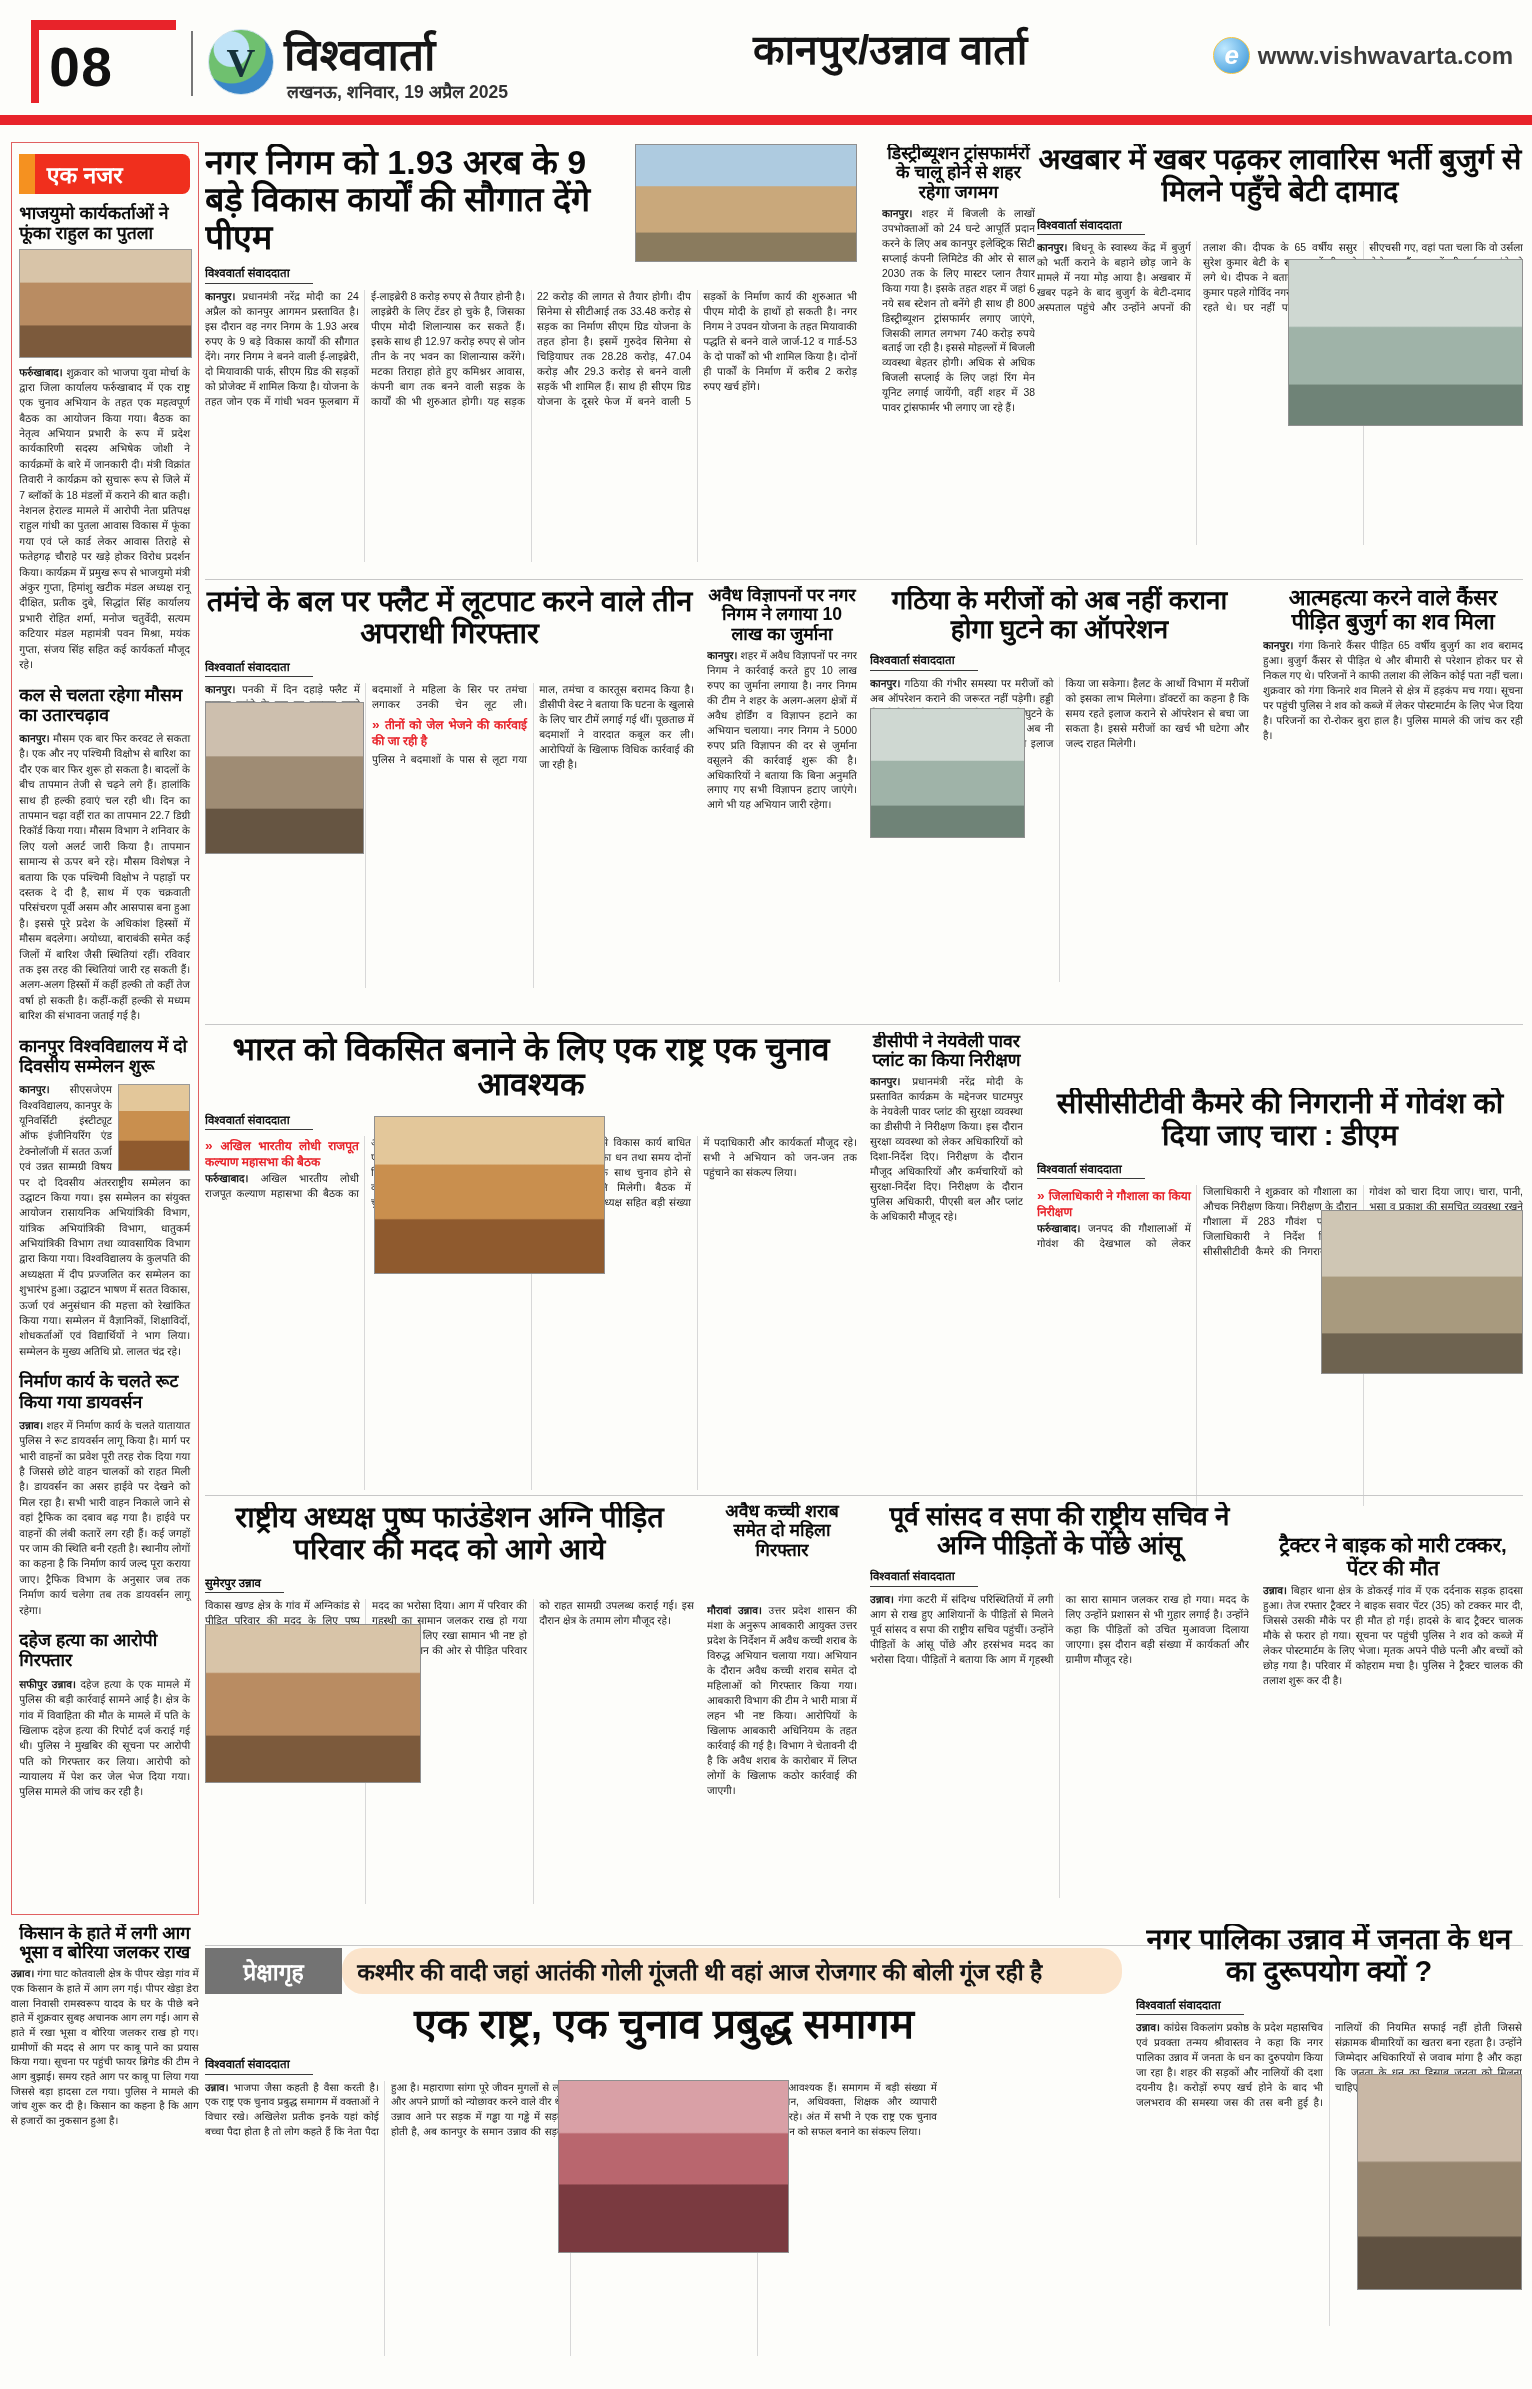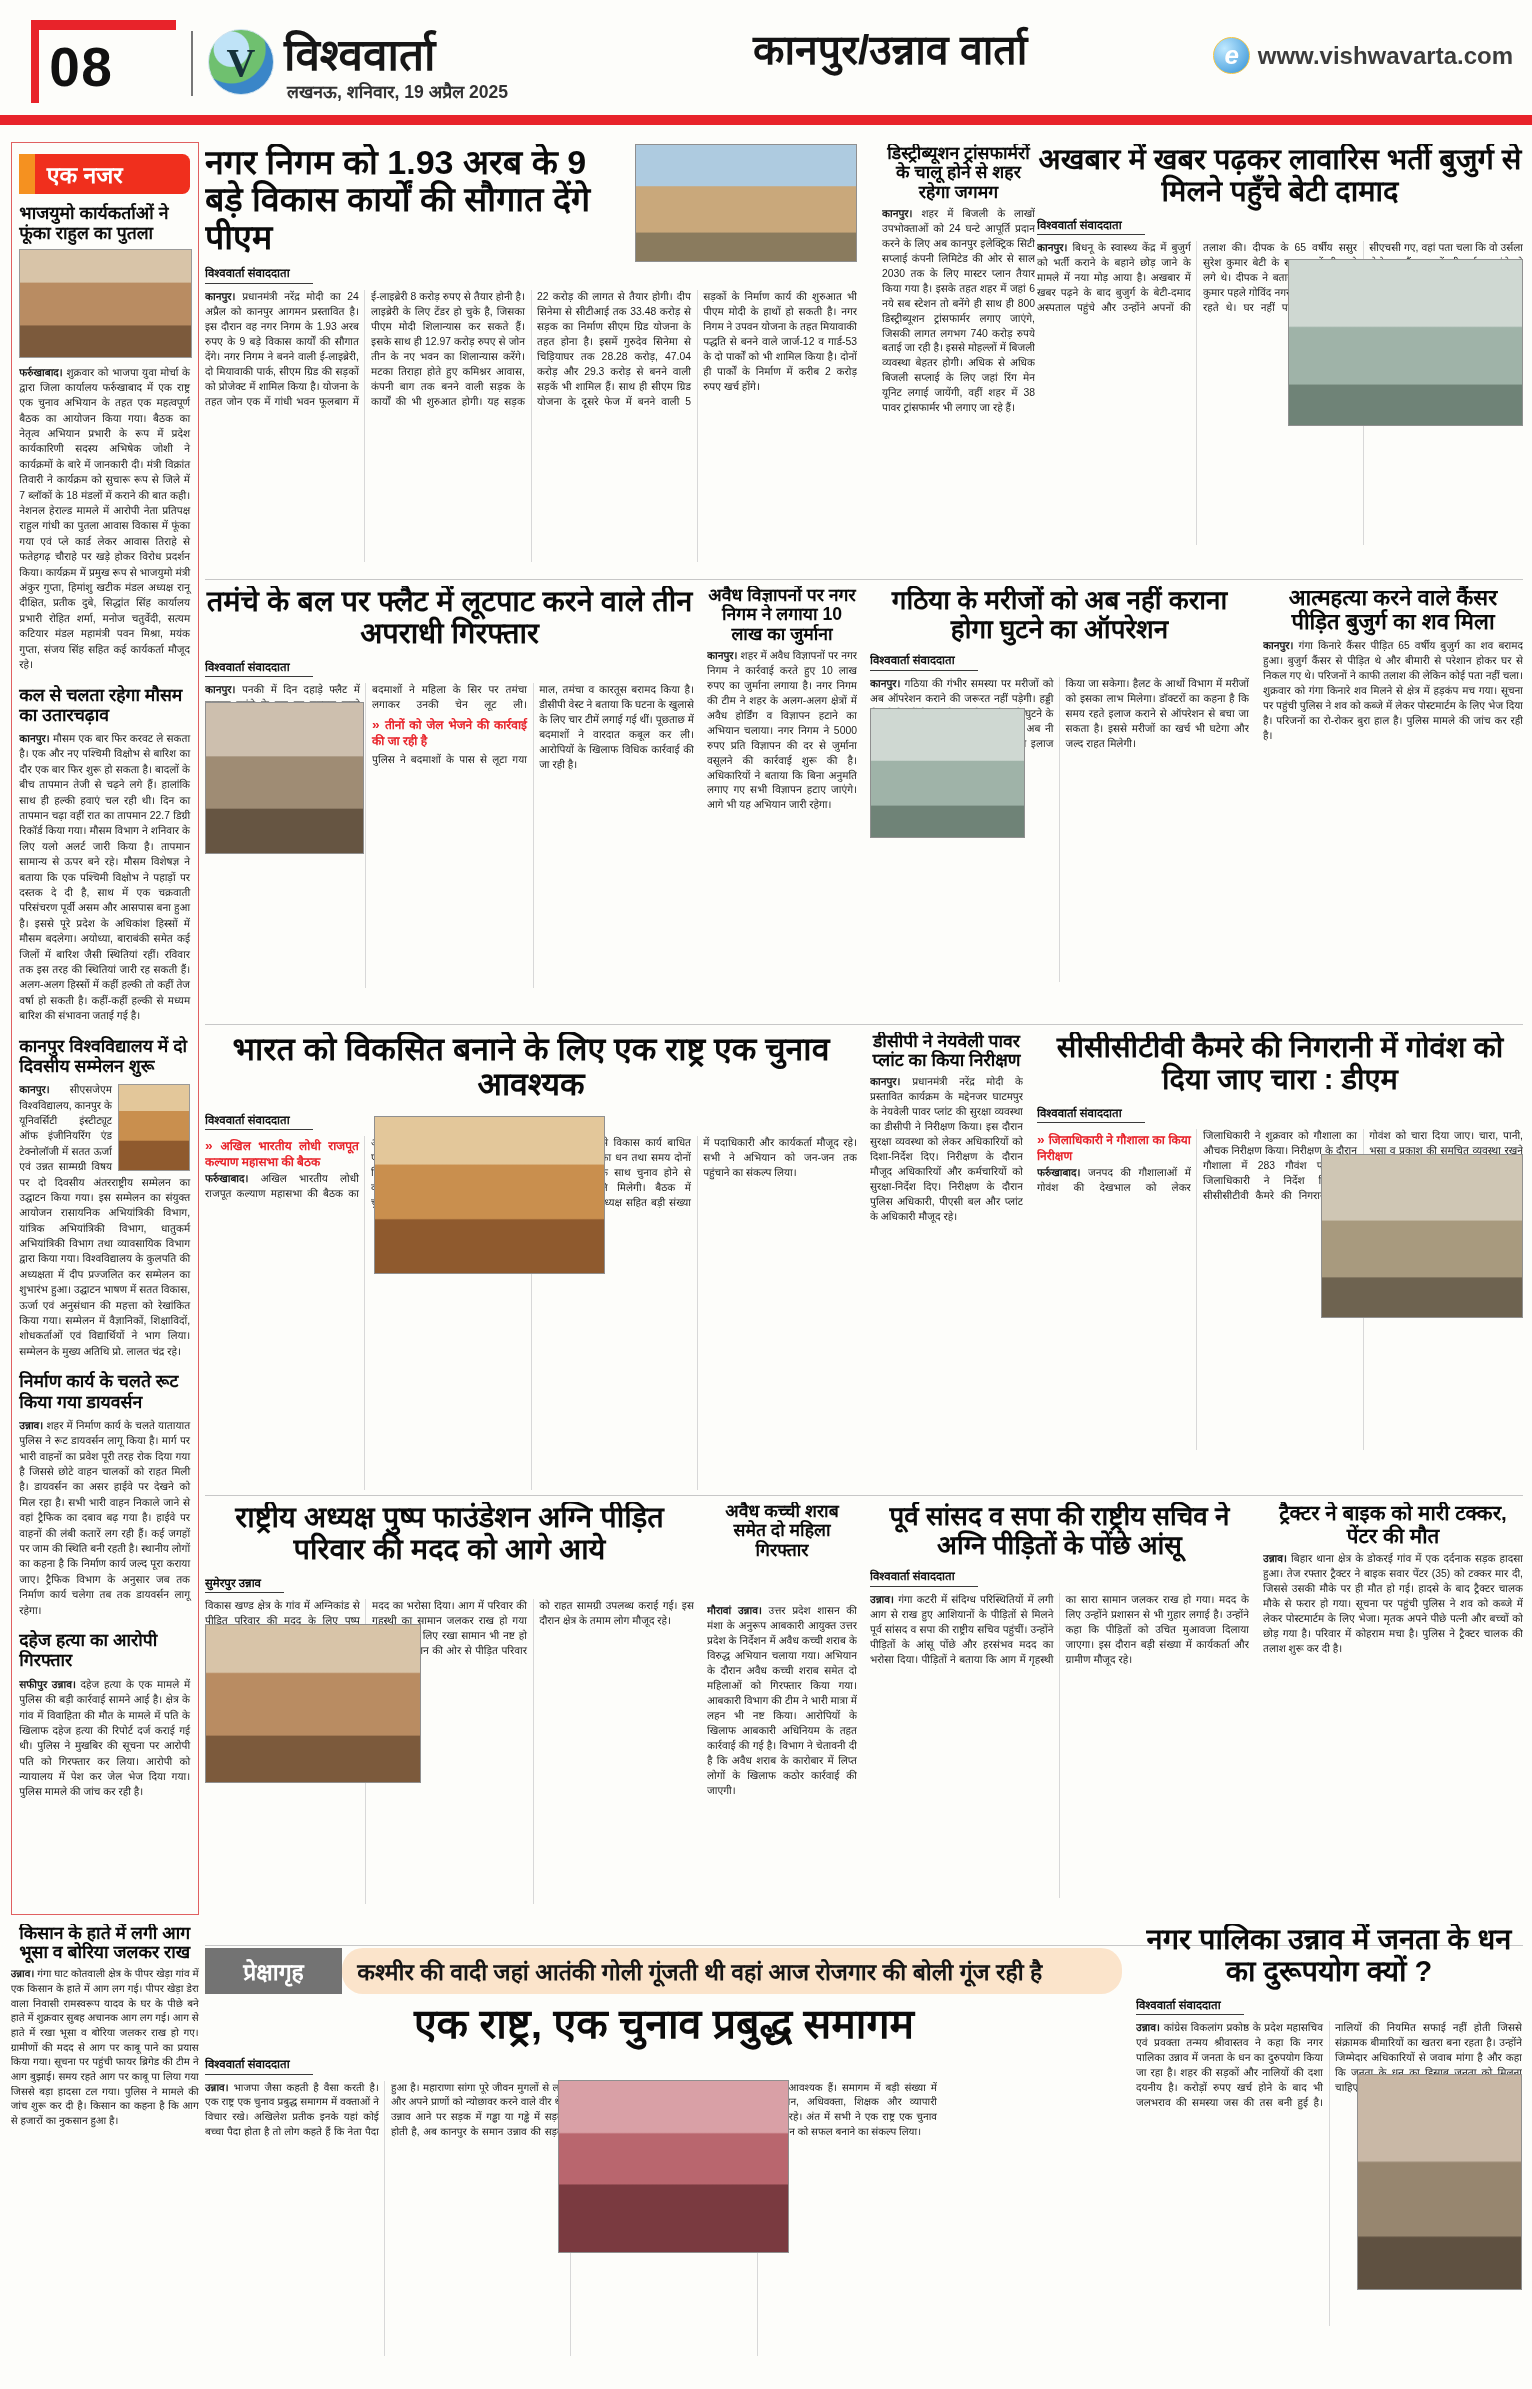--- a/index.html
+++ b/index.html
@@ -31,21 +31,21 @@
   .sb-photo{width:100%;height:107px;margin:3.1px 0 6.1px 0;border:0.8px solid #999;}
   .sb-photo-sm{float:right;width:70px;height:85px;margin:1.5px 0 3.1px 6.1px;border:0.8px solid #999;}
   
   .art{position:absolute;box-sizing:border-box;overflow:hidden;}
   .hl{font-weight:bold;color:#0b0b0b;line-height:1.1;margin:0 0 4.6px 0;}
   .h54{font-size:41px;text-align:center;}
   .h45{font-size:34px;}
   .h40{font-size:29px;text-align:center;}
   .h36{font-size:26px;text-align:center;}
   .h30{font-size:22px;text-align:center;}
-  .h28{font-size:20.6px;text-align:center;}
+  .h28{font-size:20.6px;text-align:center;margin-top:32px;}
   .h24{font-size:17.6px;text-align:center;}
   .byline{font-weight:bold;font-size:11.5px;color:#111;border-bottom:1.5px solid #3a3a3a;display:inline-block;padding:1.5px 23px 2.3px 0;margin:3.1px 0 6.1px 0;}
   .body{font-size:10.4px;line-height:1.44;text-align:justify;color:#1b1b1b;column-gap:12.2px;column-rule:0.8px solid #d8d8d8;overflow:hidden;}
   .c2{column-count:2;} .c3{column-count:3;} .c4{column-count:4;} .c5{column-count:5;}
   .dl{font-weight:bold;}
   .quote{color:#e8232a;font-weight:bold;font-size:12px;display:inline-block;margin:3.1px 0;line-height:1.3;}
   .quote::before{content:"» ";font-size:13.7px;}
   .bullet{color:#e8232a;font-weight:bold;font-size:12px;display:inline-block;margin:1.5px 0;line-height:1.3;}
   .bullet::before{content:"» ";font-size:13.7px;}
   .photo{position:absolute;border:0.8px solid #8f8f8f;}
@@ -200,21 +200,21 @@
     </div>
   </div>
 
   <div class="art" style="left:870px;top:1032px;width:153px;height:458px;">
     <h2 class="hl h24">डीसीपी ने नेयवेली पावर प्लांट का किया निरीक्षण</h2>
     <div class="body" style="height:366px;">
       <span class="dl">कानपुर।</span> <span>प्रधानमंत्री नरेंद्र मोदी के प्रस्तावित कार्यक्रम के मद्देनजर घाटमपुर के नेयवेली पावर प्लांट की सुरक्षा व्यवस्था का डीसीपी ने निरीक्षण किया। इस दौरान सुरक्षा व्यवस्था को लेकर अधिकारियों को दिशा-निर्देश दिए। निरीक्षण के दौरान मौजूद अधिकारियों और कर्मचारियों को सुरक्षा-निर्देश दिए। निरीक्षण के दौरान पुलिस अधिकारी, पीएसी बल और प्लांट के अधिकारी मौजूद रहे।</span>
     </div>
   </div>
 
-  <div class="art" style="left:1037px;top:1032px;width:486px;height:458px;">
+  <div class="art" style="left:1037px;top:1088px;width:486px;height:458px;">
     <h2 class="hl h40">सीसीसीटीवी कैमरे की निगरानी में गोवंश को दिया जाए चारा : डीएम</h2>
     <div class="byline">विश्ववार्ता संवाददाता</div>
     <div class="photo ph-cow" style="right:0;top:122px;width:200px;height:162px;"></div>
     <div class="body c3" style="height:321px;">
       <span class="bullet">जिलाधिकारी ने गौशाला का किया निरीक्षण</span>
       <span class="dl">फर्रुखाबाद।</span> <span>जनपद की गौशालाओं में गोवंश की देखभाल को लेकर जिलाधिकारी ने शुक्रवार को गौशाला का औचक निरीक्षण किया। निरीक्षण के दौरान गौशाला में 283 गौवंश पाए गए। जिलाधिकारी ने निर्देश दिए कि सीसीसीटीवी कैमरे की निगरानी में ही गोवंश को चारा दिया जाए। चारा, पानी, भूसा व प्रकाश की समुचित व्यवस्था रखने के निर्देश भी दिए गए। गौशाला में साफ-सफाई बनाए रखने तथा बीमार गोवंश का समुचित उपचार कराने के निर्देश दिए गए।</span>
     </div>
   </div>
 
   <div class="hr-line" style="top:1495px;"></div>

